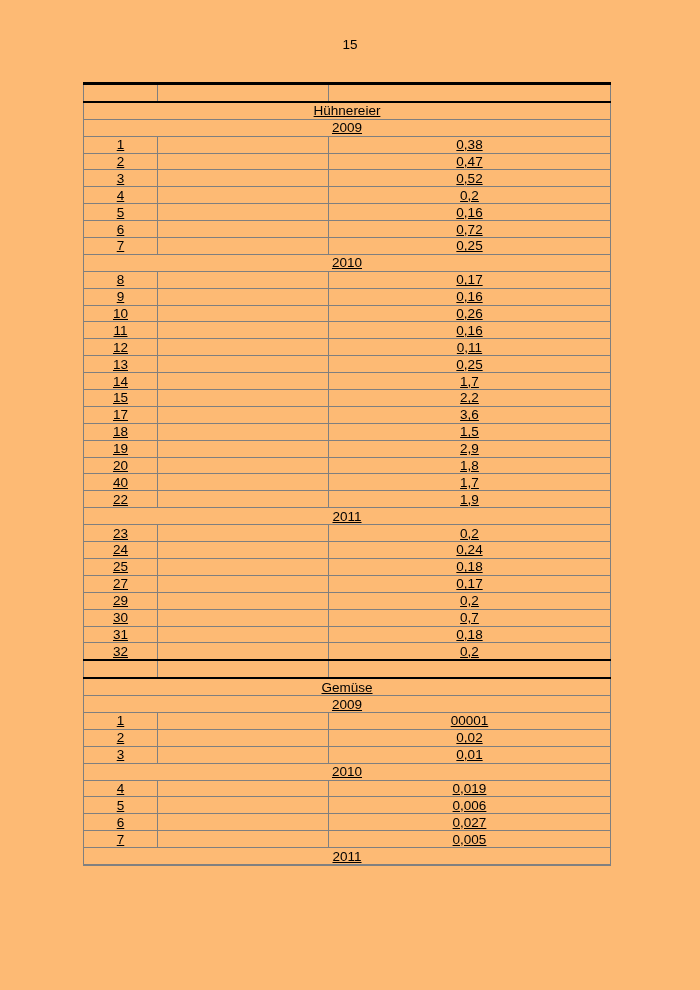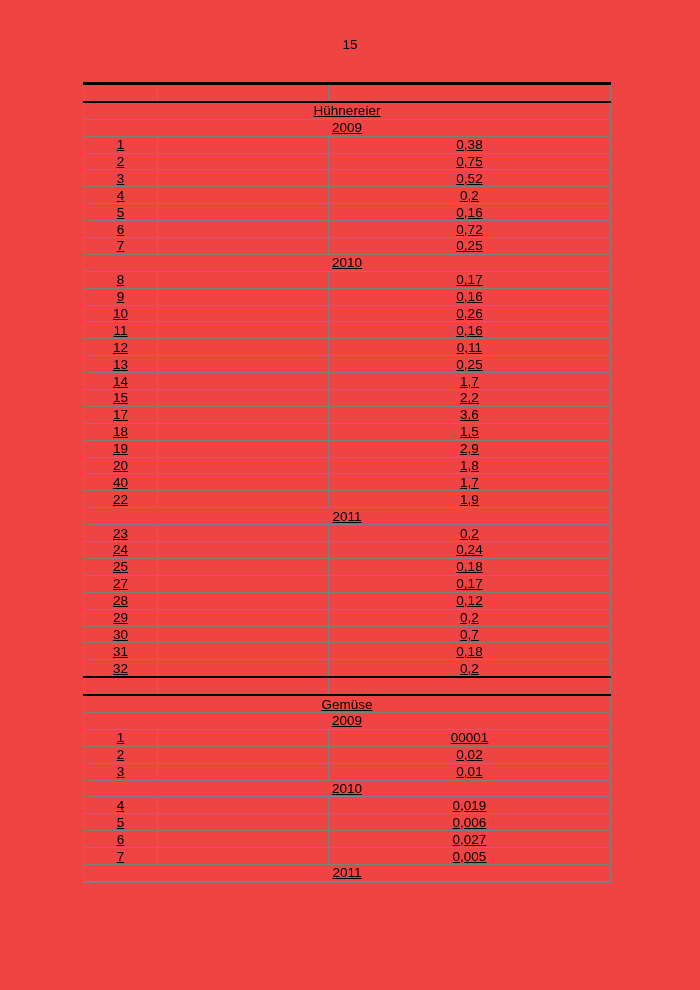--- a/index.html
+++ b/index.html
@@ -1,20 +1,20 @@
 <!DOCTYPE html>
 <html><head>
 <meta charset="utf-8">
 <style>
   html, body { margin: 0; padding: 0; background: #e8e8e8; }
   .page {
     position: relative;
     width: 700px;
     height: 990px;
-    background: #ef4444;
+    background: #fdba74;
     font-family: "Liberation Sans", "DejaVu Sans", sans-serif;
     color: #000000;
     overflow: hidden;
   }
   .page-number {
     position: absolute;
     top: 37px;
     left: 0;
     width: 700px;
     text-align: center;
@@ -72,21 +72,21 @@
           <td class="center" colspan="3">2009</td>
         </tr>
         <tr>
           <td class="center">1</td>
           <td></td>
           <td class="center">0,38</td>
         </tr>
         <tr>
           <td class="center">2</td>
           <td></td>
-          <td class="center">0,75</td>
+          <td class="center">0,47</td>
         </tr>
         <tr>
           <td class="center">3</td>
           <td></td>
           <td class="center">0,52</td>
         </tr>
         <tr>
           <td class="center">4</td>
           <td></td>
           <td class="center">0,2</td>
@@ -194,25 +194,20 @@
         </tr>
         <tr>
           <td class="center">25</td>
           <td></td>
           <td class="center">0,18</td>
         </tr>
         <tr>
           <td class="center">27</td>
           <td></td>
           <td class="center">0,17</td>
-        </tr>
-        <tr>
-          <td class="center">28</td>
-          <td></td>
-          <td class="center">0,12</td>
         </tr>
         <tr>
           <td class="center">29</td>
           <td></td>
           <td class="center">0,2</td>
         </tr>
         <tr>
           <td class="center">30</td>
           <td></td>
           <td class="center">0,7</td>

